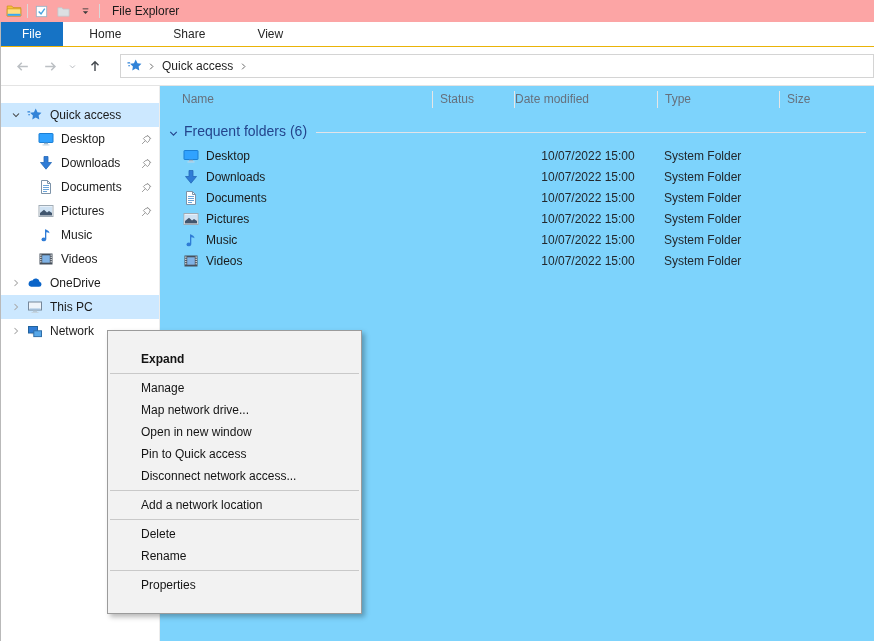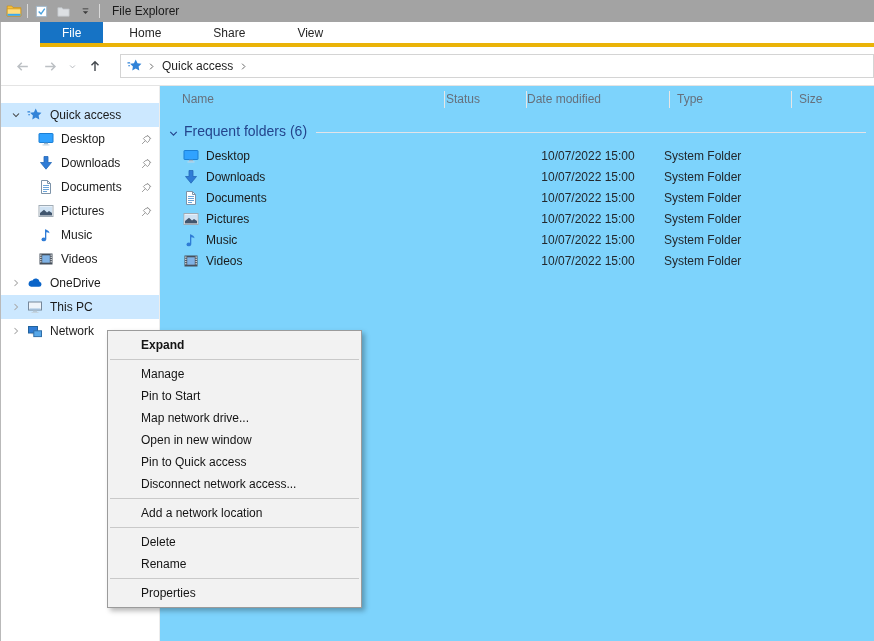--- a/index.html
+++ b/index.html
@@ -2,27 +2,27 @@
 <html style="--accent: #1673c5; --sel: #cce8ff; --ghdr: #24448c;"><head>
 <meta charset="utf-8">
 <style>
   * { margin:0; padding:0; box-sizing:border-box; }
   html,body { width:874px; height:641px; overflow:hidden; background:#fff;
     font-family:"Liberation Sans", sans-serif; font-size:12px; color:#1b1b1b; }
   .window { position:relative; width:874px; height:641px; background:#fff; overflow:hidden; }
   .win-left-border { position:absolute; left:0; top:22px; bottom:0; width:1px; background:#b9b9b9; z-index:4; }
 
   
-  .titlebar { height:22px; display:flex; align-items:center; padding-left:5px; gap:5px; background:#a3a3a3; }
+  .titlebar { height:22px; display:flex; align-items:center; padding-left:5px; gap:5px; background:#fca5a5; }
   .titlebar .tb-icon { width:17px; height:17px; display:flex; align-items:center; justify-content:center; }
   .titlebar .sep { width:1px; height:14px; background:#d9d9d9; }
   .title-text { margin-left:7px; color:#1a1a1a; }
 
   
-  .tabs { height:25px; display:flex; align-items:stretch; border-bottom:4px solid #eab308; background:#fff;margin-left:40px; }
+  .tabs { height:25px; display:flex; align-items:stretch; border-bottom:1px solid #eab308; background:#fff; }
   .tab { padding:0 26px; display:flex; align-items:center; color:#262626; cursor:default; }
   .tab.active { background:var(--accent); color:#fff; padding:0 22px; }
 
   
   .navbar { height:39px; display:flex; align-items:center; border-bottom:1px solid #e4e4e4;
     padding-left:8px; padding-right:0; background:#fff; }
   .nav-btn { height:24px; display:flex; align-items:center; justify-content:center; flex:none; }
   .nav-btn svg { display:block; }
   .addressbar { flex:1; height:24px; border:1px solid #d4d4d4; background:#fff;
     display:flex; align-items:center; padding:0 6px; gap:4px; margin-left:10px; }
@@ -58,21 +58,21 @@
   .cell-name { width:272px; display:flex; align-items:center; padding-left:23px; }
   .cell-name .ficon { width:16px; height:16px; flex:none; }
   .cell-name .fname { margin-left:7px; }
   .cell-status { width:82px; }
   .cell-date { width:143px; padding-left:5px; color:#23282d;text-align:center; }
   .cell-type { width:122px; padding-left:7px; color:#23282d; }
   .cell-size { width:77px; }
 
   
   .context-menu { position:absolute; left:107px; top:330px; width:255px; background:#f2f2f2;
-    border:1px solid #9b9b9b; box-shadow:3px 3px 5px rgba(0,0,0,0.28); padding:3px 0; z-index:10; }
+    border:1px solid #9b9b9b; box-shadow:3px 3px 5px rgba(0,0,0,0.28); padding:17px 0; z-index:10; }
   .menu-item { height:22px; line-height:22px; padding-left:33px; color:#141414; cursor:default; }
   .menu-item.bold { font-weight:bold; }
   .menu-sep { border-top:1px solid #c9c9c9; margin:3px 2px; }
 
   svg { vertical-align:middle; }
 </style>
 </head>
 <body>
 
 <div class="window">
@@ -277,21 +277,21 @@
               <rect x="6.8" y="7.8" width="7.7" height="5.8" fill="#57a7e8" stroke="#2f6ea8"></rect>
             </svg></span>
           <span class="tlabel">Network</span>
         </div>
       </div>
     <div class="main">
       <div class="col-headers">
           <div class="col" style="width: 272px; padding-left: 22px;">
             <span>Name</span>
           </div>
-          <div class="col" style="width: 82px; padding-left: 1px; margin-left: 12px;">
+          <div class="col" style="width: 82px; padding-left: 7px;">
             <span>Status</span>
           </div>
           <div class="col" style="width: 143px; padding-left: 0;">
             <span>Date modified</span>
           </div>
           <div class="col" style="width: 122px; padding-left: 7px;">
             <span>Type</span>
           </div>
           <div class="col" style="width: 77px; padding-left: 7px;">
             <span>Size</span>
@@ -401,21 +401,20 @@
           </div>
           <div class="rows"></div>
         </div>
     </div>
   </div>
 
   <div class="context-menu">
       <div class="menu-item bold">Expand</div>
       <div class="menu-sep"></div>
       <div class="menu-item">Manage</div>
-      <div class="menu-item">Pin to Start</div>
       <div class="menu-item">Map network drive...</div>
       <div class="menu-item">Open in new window</div>
       <div class="menu-item">Pin to Quick access</div>
       <div class="menu-item">Disconnect network access...</div>
       <div class="menu-sep"></div>
       <div class="menu-item">Add a network location</div>
       <div class="menu-sep"></div>
       <div class="menu-item">Delete</div>
       <div class="menu-item">Rename</div>
       <div class="menu-sep"></div>

